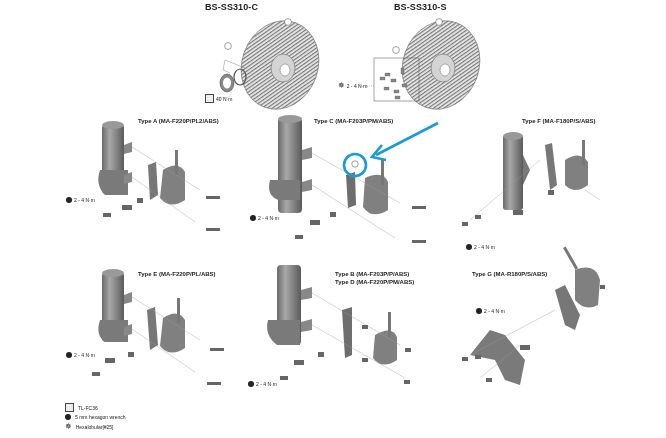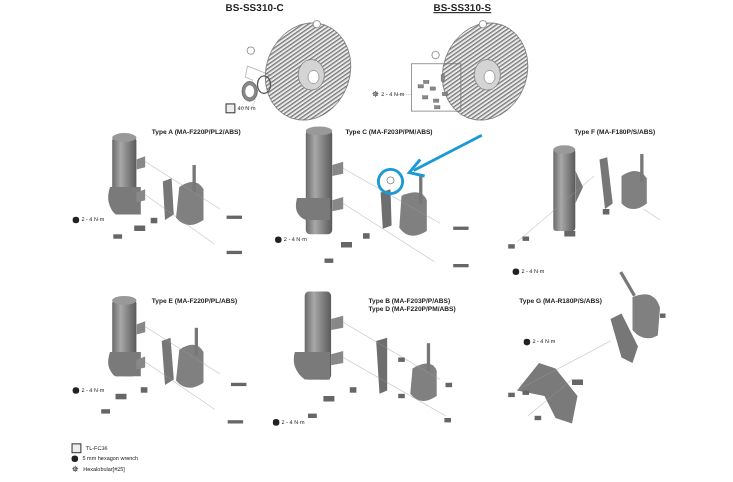--- a/index.html
+++ b/index.html
@@ -198,21 +198,21 @@
 
   <g>
     <circle cx="355" cy="165" r="11" fill="none" stroke="#1a9ad6" stroke-width="2.6"></circle>
     <line x1="438" y1="123" x2="376" y2="155" stroke="#1a9ad6" stroke-width="2.6"></line>
     <polyline points="382,145 372,157 386,160" fill="none" stroke="#1a9ad6" stroke-width="2.6" stroke-linejoin="miter"></polyline>
     <circle cx="355" cy="164" r="3.2" fill="#fff" stroke="#444" stroke-width="0.5"></circle>
   </g>
 </svg>
 
 <div class="abs model" style="left:205px;top:2px;">BS-SS310-C</div>
-<div class="abs model" style="left:394px;top:2px;text-decoration:underline;">BS-SS310-S</div>
+<div class="abs model" style="left:394px;top:2px;">BS-SS310-S</div>
 
 <div class="abs torque" style="left:205px;top:94px;">
   <span class="tlbox"></span>
   <span>40 N·m</span>
 </div>
 <div class="abs torque" style="left:338px;top:83px;">
   <span class="star">✵</span>
   <span>2 - 4 N·m</span>
 </div>
 

